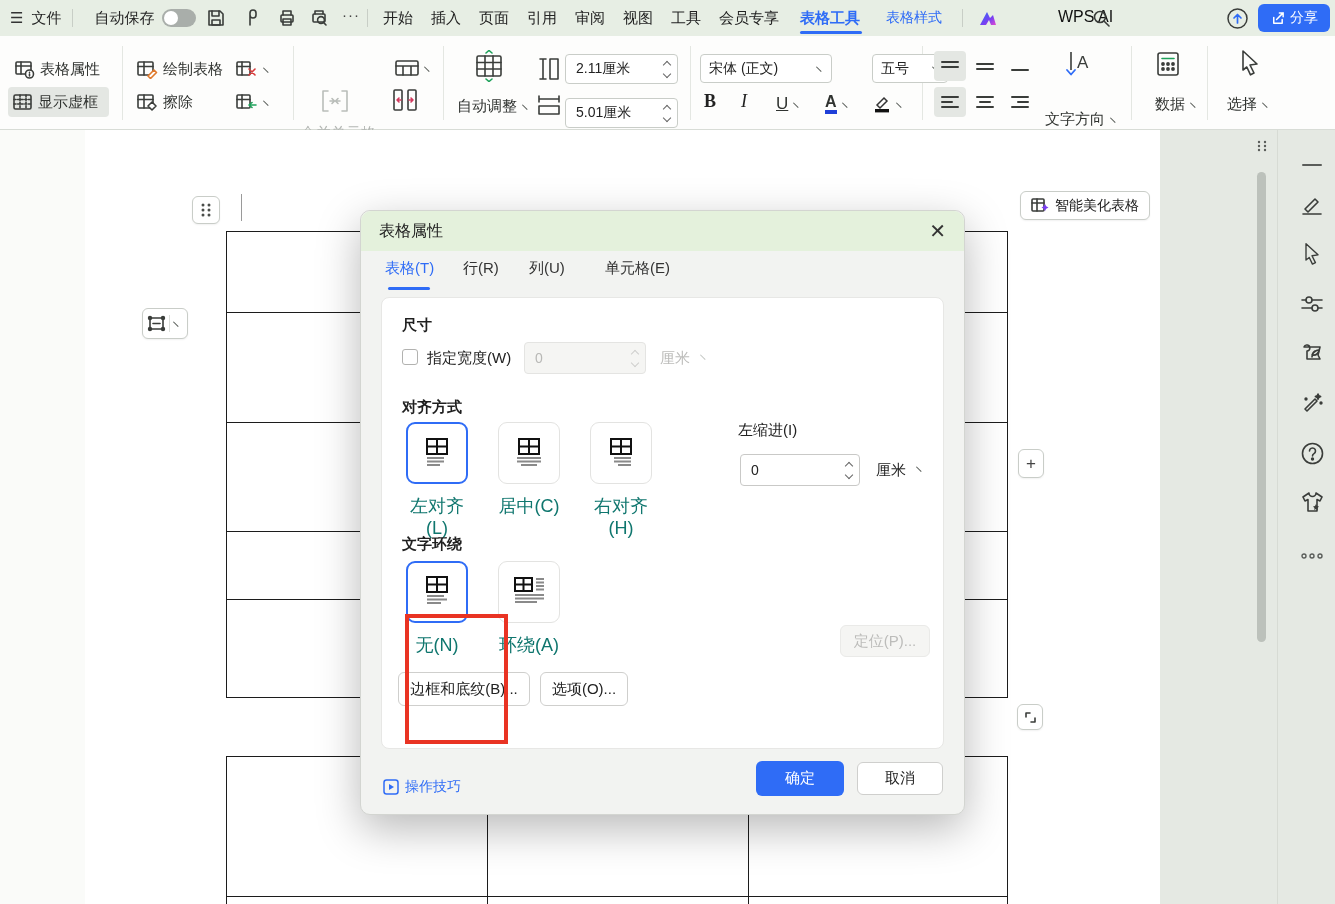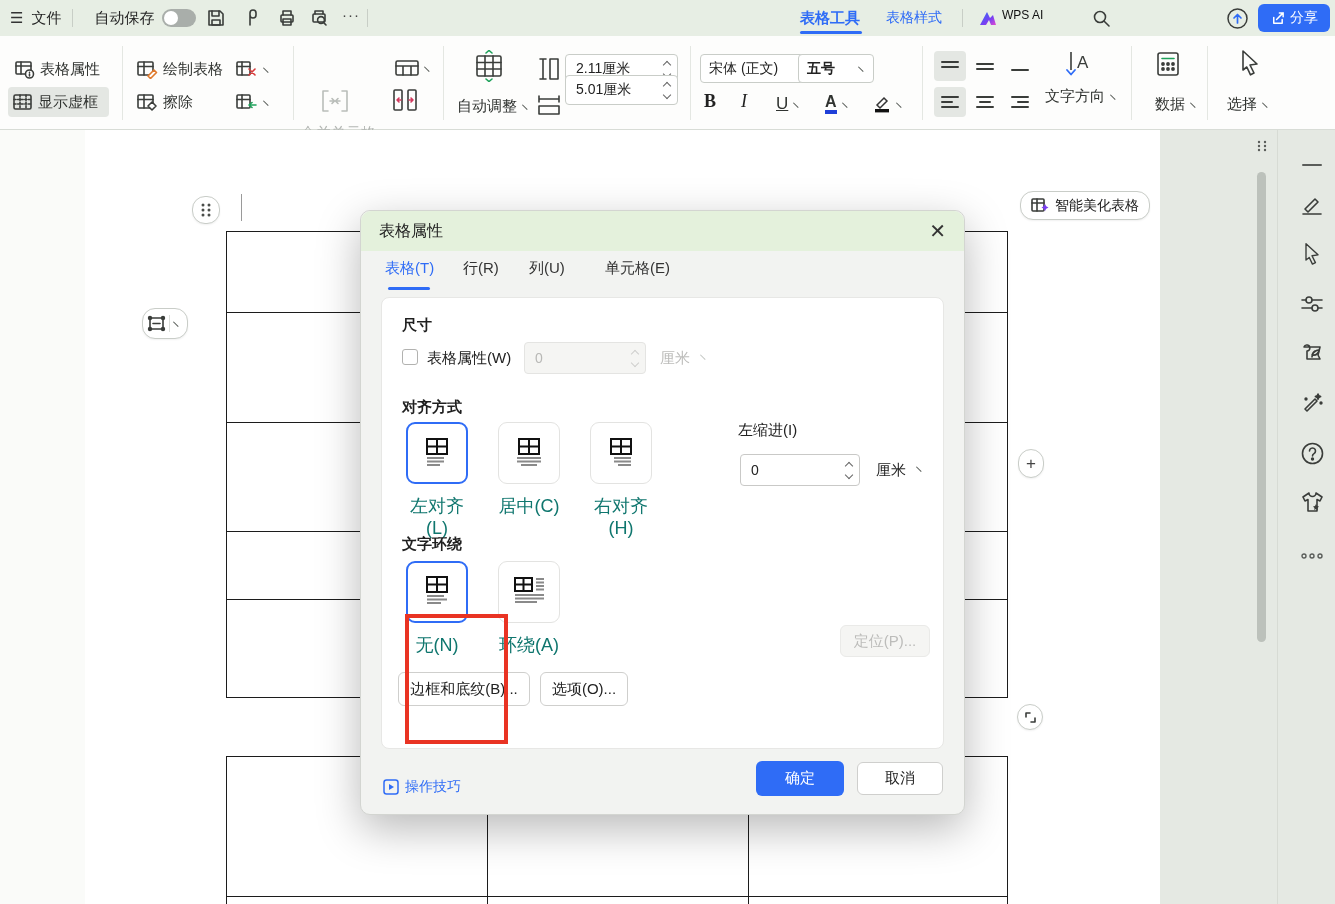--- a/index.html
+++ b/index.html
@@ -31,21 +31,21 @@
   .sa { width:6px; height:6px; border-left:1.3px solid #666; border-top:1.3px solid #666; }
   .sa.up { transform:rotate(45deg); } .sa.dn { transform:rotate(225deg); }
   .sel-box { position:absolute; height:29px; border:1px solid #c9cdc8; border-radius:4px; background:#fff; display:flex; align-items:center; font-size:14px; padding:0 8px; justify-content:space-between; }
   .corner { position:absolute; width:9px; height:9px; }
   .corner svg { display:block; }
   .alnbtn { position:absolute; width:32px; height:30px; border-radius:4px; display:flex; align-items:center; justify-content:center; }
   
   #page { left:85px; top:130px; width:1075px; height:774px; background:#fff; }
   #gutter { left:0; top:130px; width:85px; height:774px; background:#fafbf9; }
   .tline { position:absolute; background:#1c1c1c; }
-  .round-btn { position:absolute; background:#fff; border:1px solid #c9cdc8; border-radius:13px; display:flex; align-items:center; justify-content:center; box-shadow:0 1px 2px rgba(0,0,0,.06); }
+  .round-btn { position:absolute; background:#fff; border:1px solid #c9cdc8; border-radius:6px; display:flex; align-items:center; justify-content:center; box-shadow:0 1px 2px rgba(0,0,0,.06); }
   
   #scroll-thumb { left:1257px; top:172px; width:9px; height:470px; border-radius:5px; background:#bcc1bb; }
   #side-divider { left:1277px; top:130px; width:1px; height:774px; background:#d7dbd4; }
   .side-ic { position:absolute; left:1299px; width:26px; height:26px; display:flex; align-items:center; justify-content:center; }
   
   #dialog { left:360px; top:210px; width:605px; height:605px; background:#f2f3f1; border:1px solid #d3d5d1;
             border-radius:10px; box-shadow:0 14px 44px rgba(0,0,0,.28); }
   #dlg-title { position:absolute; left:0; top:0; width:100%; height:40px; background:#e4f1dc; border-radius:10px 10px 0 0;
                display:flex; align-items:center; padding:0 18px; font-size:16px; }
   #dlg-close { margin-left:auto; font-size:20px; color:#333; line-height:1; }
@@ -108,36 +108,46 @@
           <path d="M6,6 v-3 h8 v3"></path>
           <rect x="4" y="6" width="12" height="8" rx="1"></rect>
           <circle cx="12" cy="12" r="3.4"></circle>
           <path d="M14.4,14.4 L17,17"></path>
         </svg>
       </span>
     <span class="abs tb-item" style="left:342px; top:6px; letter-spacing:1px; color:#444;">···</span>
     <div class="vdiv abs" style="left:367px; top:9px; height:18px;"></div>
   </div>
 
+  <div class="abs row" style="left:374px; top:0; height:36px;">
+    <span class="menu-tab">开始</span>
+    <span class="menu-tab">插入</span>
+    <span class="menu-tab">页面</span>
+    <span class="menu-tab">引用</span>
+    <span class="menu-tab">审阅</span>
+    <span class="menu-tab">视图</span>
+    <span class="menu-tab">工具</span>
+    <span class="menu-tab">会员专享</span>
+  </div>
   <span class="abs menu-blue" style="left:800px; top:9px; font-size:15px;">表格工具</span>
   <div class="abs" style="left:800px; top:31px; width:62px; height:3px; background:#2f6cf6; border-radius:2px;"></div>
   <span class="abs" style="left:886px; top:9px; color:#2f6cf6; font-size:14px;">表格样式</span>
   <div class="vdiv abs" style="left:962px; top:9px; height:18px;"></div>
   <span class="abs" style="left:978px; top:10px;">
     <svg width="20" height="17" viewBox="0 0 20 17">
         <defs>
           <linearGradient id="g1" x1="0" y1="0" x2="1" y2="1">
             <stop offset="0" stop-color="#2f6cf6"></stop>
             <stop offset="0.6" stop-color="#7a3ff2"></stop>
             <stop offset="1" stop-color="#e24bd0"></stop>
           </linearGradient>
         </defs>
         <path d="M2,15 L9,2 L12,8 L15,5 L18,15 L13,15 L11,10 L8,15 Z" fill="url(#g1)"></path>
       </svg></span>
-  <span class="abs" style="left:1002px; top:8px; font-size:12px; color:#111;">WPS AI</span>
+  <span class="abs" style="left:1058px; top:8px; font-size:16px; color:#111;">WPS AI</span>
   <span class="abs" style="left:1092px; top:9px;">
     <svg class="ic" width="19" height="19" viewBox="0 0 19 19">
         <circle cx="8" cy="8" r="5.5"></circle>
         <path d="M12.2,12.2 L17,17"></path>
       </svg>
     </span>
   <span class="abs" style="left:1226px; top:7px;">
     <svg width="23" height="23" viewBox="0 0 23 23">
         <circle cx="11.5" cy="11.5" r="9.5" fill="none" stroke="#3a3d3a" stroke-width="1.5"></circle>
         <path d="M11.5,16 v-8 M8,11 l3.5,-3.5 L15,11" fill="none" stroke="#2f6cf6" stroke-width="1.7" stroke-linecap="round" stroke-linejoin="round"></path>
@@ -260,38 +270,38 @@
         <span class="sa up"></span>
         <span class="sa dn"></span>
       </span>
   </div>
   <span class="abs" style="left:537px; top:58px;">
     <svg class="ic" width="24" height="22" viewBox="0 0 24 22">
         <path d="M2,2 v6 M2,5 h20 M22,2 v6"></path>
         <rect x="2" y="12" width="20" height="8"></rect>
       </svg>
     </span>
-  <div class="spin-box" style="left:565px; top:39px;">
+  <div class="spin-box" style="left:565px; top:62px;">
     <span class="val">5.01厘米</span>
     <span class="spin-arrows">
         <span class="sa up"></span>
         <span class="sa dn"></span>
       </span>
   </div>
   <div class="corner" style="left:676px; top:116px;">
     <svg width="9" height="9" viewBox="0 0 9 9">
         <path d="M1,1 L7,7 M7,3 v4 h-4" stroke="#8a8e89" fill="none" stroke-width="1.2"></path>
       </svg>
     </div>
 
   <div class="sel-box" style="left:700px; top:18px; width:132px;">
     <span>宋体 (正文)</span>
     <span class="chv"></span>
   </div>
-  <div class="sel-box" style="left:798px; top:18px; width:76px;font-weight:bold;">
+  <div class="sel-box" style="left:872px; top:18px; width:76px;">
     <span>五号</span>
     <span class="chv"></span>
   </div>
   <span class="abs" style="left:704px; top:55px; font-weight:bold; font-size:18px; font-family:'Liberation Serif',serif;">B</span>
   <span class="abs" style="left:741px; top:55px; font-style:italic; font-size:18px; font-family:'Liberation Serif',serif;">I</span>
   <div class="rb-btn" style="left:771px; top:53px;">
     <span style="text-decoration:underline; font-size:17px;">U</span>
     <span class="chv"></span>
   </div>
   <div class="rb-btn" style="left:820px; top:53px;">
@@ -340,21 +350,21 @@
     <svg class="ic" width="18" height="16" viewBox="0 0 18 16">
         <path d="M1,3 h16 M7,8 h10 M1,13 h16" stroke-width="2"></path>
       </svg>
     </div>
   <span class="abs" style="left:1063px; top:13px;">
     <svg width="30" height="30" viewBox="0 0 30 30">
         <path d="M8,3 v18" stroke="#3a3d3a" fill="none" stroke-width="1.6"></path>
         <path d="M4,21 l4,4.5 l4,-4.5" stroke="#2f6cf6" fill="none" stroke-width="1.8" stroke-linejoin="round" stroke-linecap="round"></path>
         <text x="14" y="19" font-size="17" fill="#3a3d3a" font-family="sans-serif">A</text>
       </svg></span>
-  <div class="rb-btn" style="left:1040px; top:45px;">
+  <div class="rb-btn" style="left:1040px; top:68px;">
     <span>文字方向</span>
     <span class="chv"></span>
   </div>
 
   <span class="abs" style="left:1154px; top:14px;">
     <svg class="ic" width="28" height="28" viewBox="0 0 28 28">
         <rect x="4" y="3" width="20" height="22" rx="2"></rect>
         <path d="M8,8.5 h12" stroke="#1ea15a"></path>
         <circle cx="9" cy="14" r="1.1" fill="#3a3d3a"></circle>
         <circle cx="14" cy="14" r="1.1" fill="#3a3d3a"></circle>
@@ -532,21 +542,21 @@
   <span class="dlg-tab active" style="left:24px;">表格(T)</span>
   <span class="dlg-tab" style="left:102px;">行(R)</span>
   <span class="dlg-tab" style="left:168px;">列(U)</span>
   <span class="dlg-tab" style="left:244px;">单元格(E)</span>
   <div id="tab-underline" style="left:27px; width:42px;"></div>
 
   <div id="dlg-panel">
 
     <span class="sec-h" style="left:20px; top:18px;">尺寸</span>
     <span class="checkbox" style="left:20px; top:51px;"></span>
-    <span class="abs" style="left:45px; top:51px;">表格属性(W)</span>
+    <span class="abs" style="left:45px; top:51px;">指定宽度(W)</span>
     <div class="inp dis" style="left:142px; top:44px; width:122px;">
       <span class="val">0</span>
       <span class="spin-arrows">
           <span class="sa up" style="border-color:#cfcfcd;"></span>
           <span class="sa dn" style="border-color:#cfcfcd;"></span>
         </span>
     </div>
     <span class="abs" style="left:278px; top:51px; color:#bcbcba;">厘米</span>
     <span class="chv chv-g abs" style="left:318px; top:55px;"></span>
 

